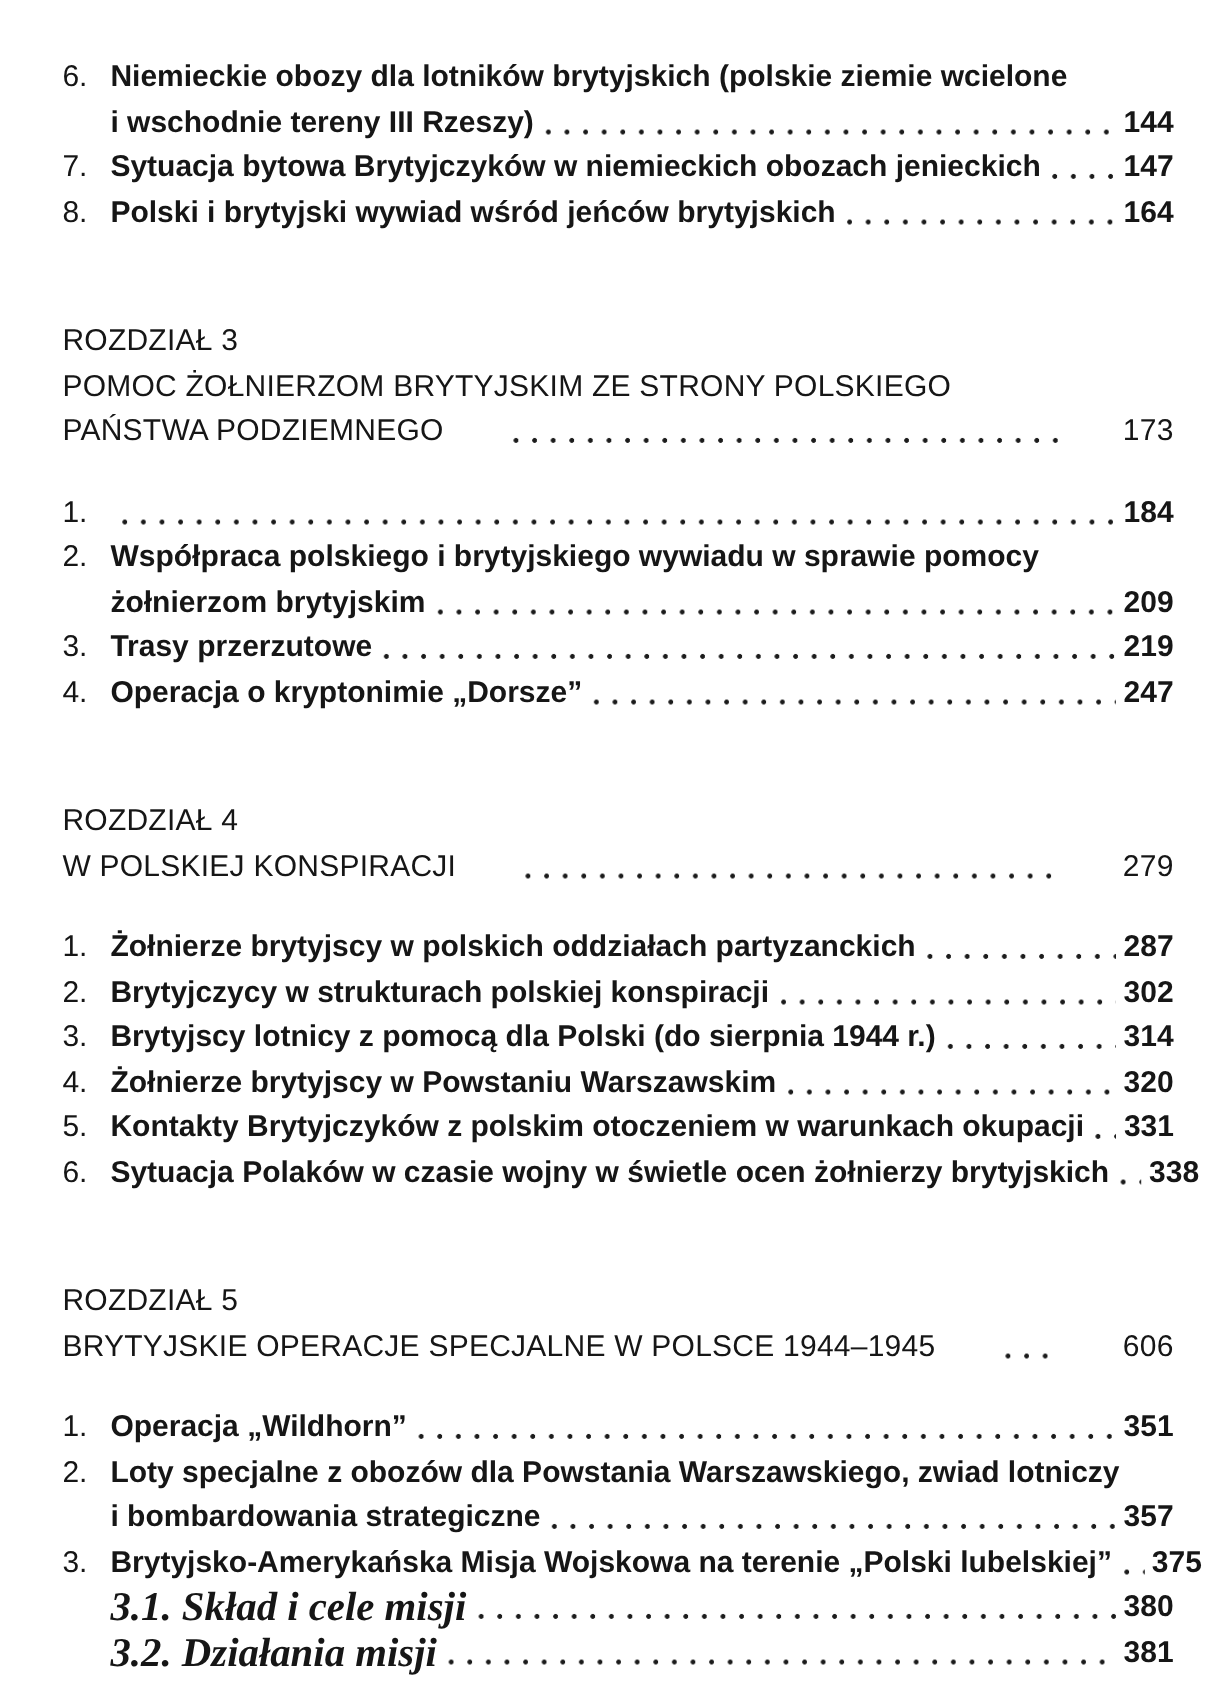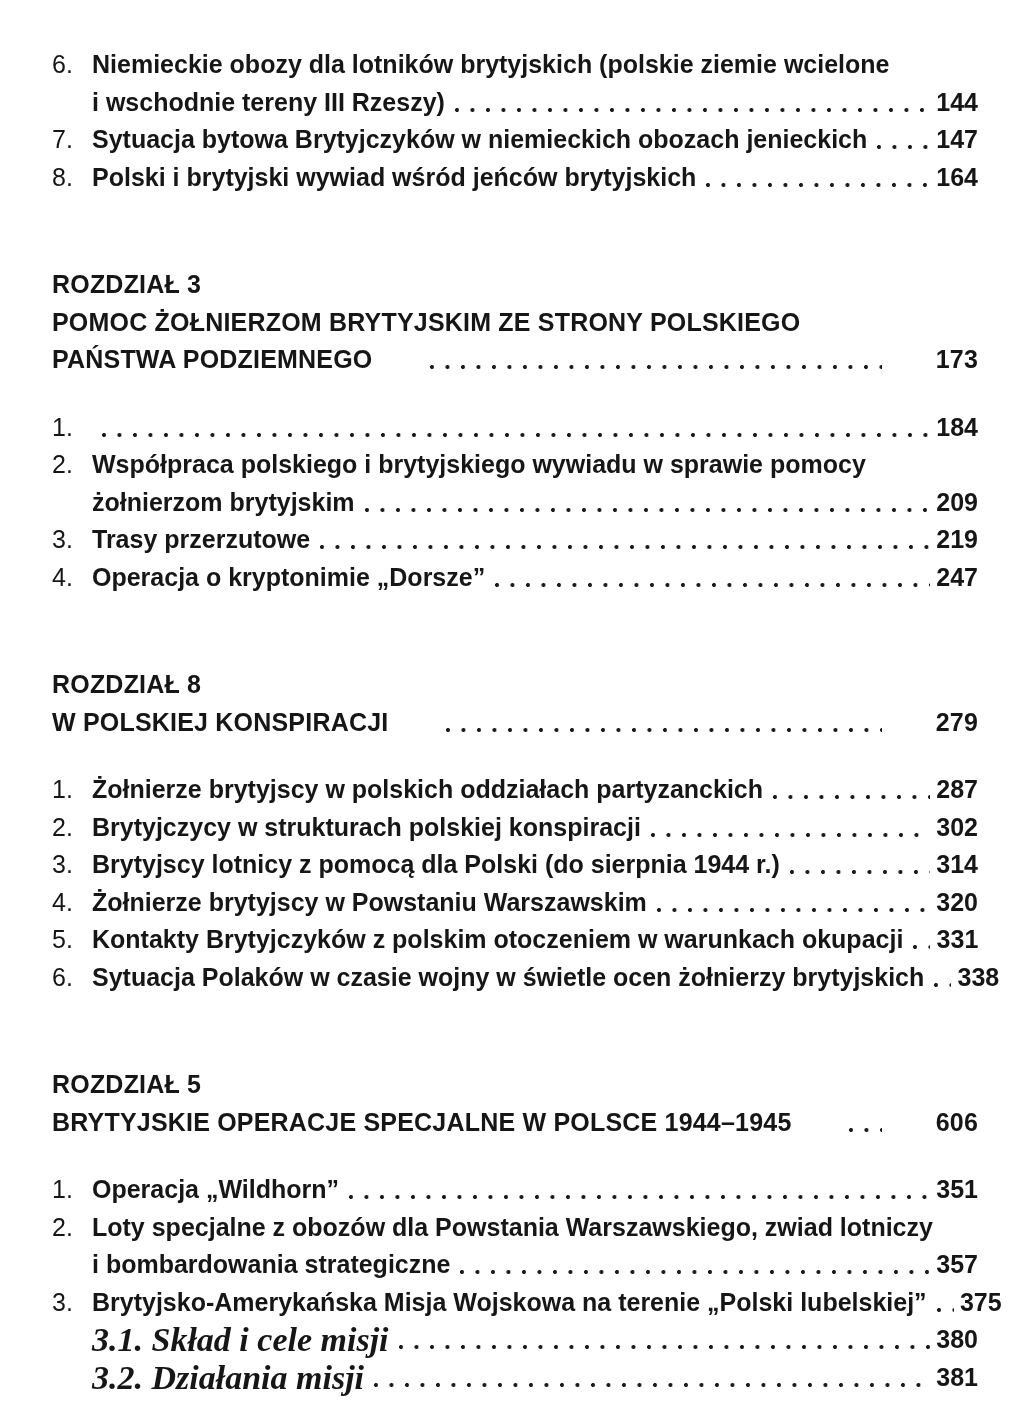--- a/index.html
+++ b/index.html
@@ -56,21 +56,20 @@
   }
   .page-num {
     flex: 0 0 auto;
     min-width: 46px;
     text-align: right;
     white-space: nowrap;
   }
   .chapter-block {
     margin-top: 70px;
     margin-bottom: 30px;
-    font-weight: bold;
   }
   .chapter-line {
     letter-spacing: 0.2px;
   }
   .chapter-last {
     display: flex;
     align-items: stretch;
     gap: 48px;
   }
   .toc-entry.sub .line-text {
@@ -165,21 +164,21 @@
         <div class="entry-body">
           <div class="entry-line">
             <span class="line-text">Operacja o kryptonimie „Dorsze”</span>
             <span class="dots"></span>
             <span class="page-num">247</span>
           </div>
         </div>
       </div>
     </div>
     <div class="chapter-block">
-      <div class="chapter-line">ROZDZIAŁ 8</div>
+      <div class="chapter-line">ROZDZIAŁ 4</div>
       <div class="chapter-line chapter-last">
         <span class="line-text">W POLSKIEJ KONSPIRACJI</span>
         <span class="dots"></span>
         <span class="page-num">279</span>
       </div>
     </div>
     <div class="entries-block">
       <div class="toc-entry">
         <span class="entry-num">1.</span>
         <div class="entry-body">

